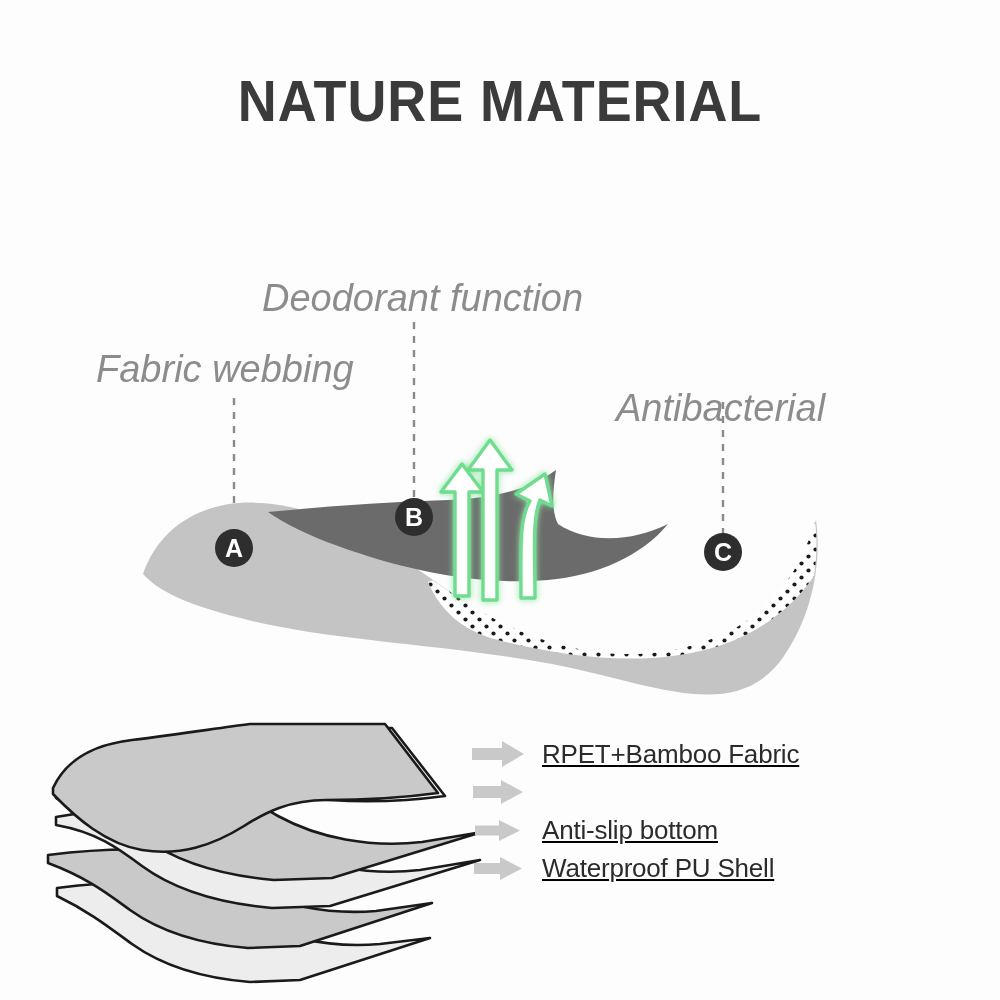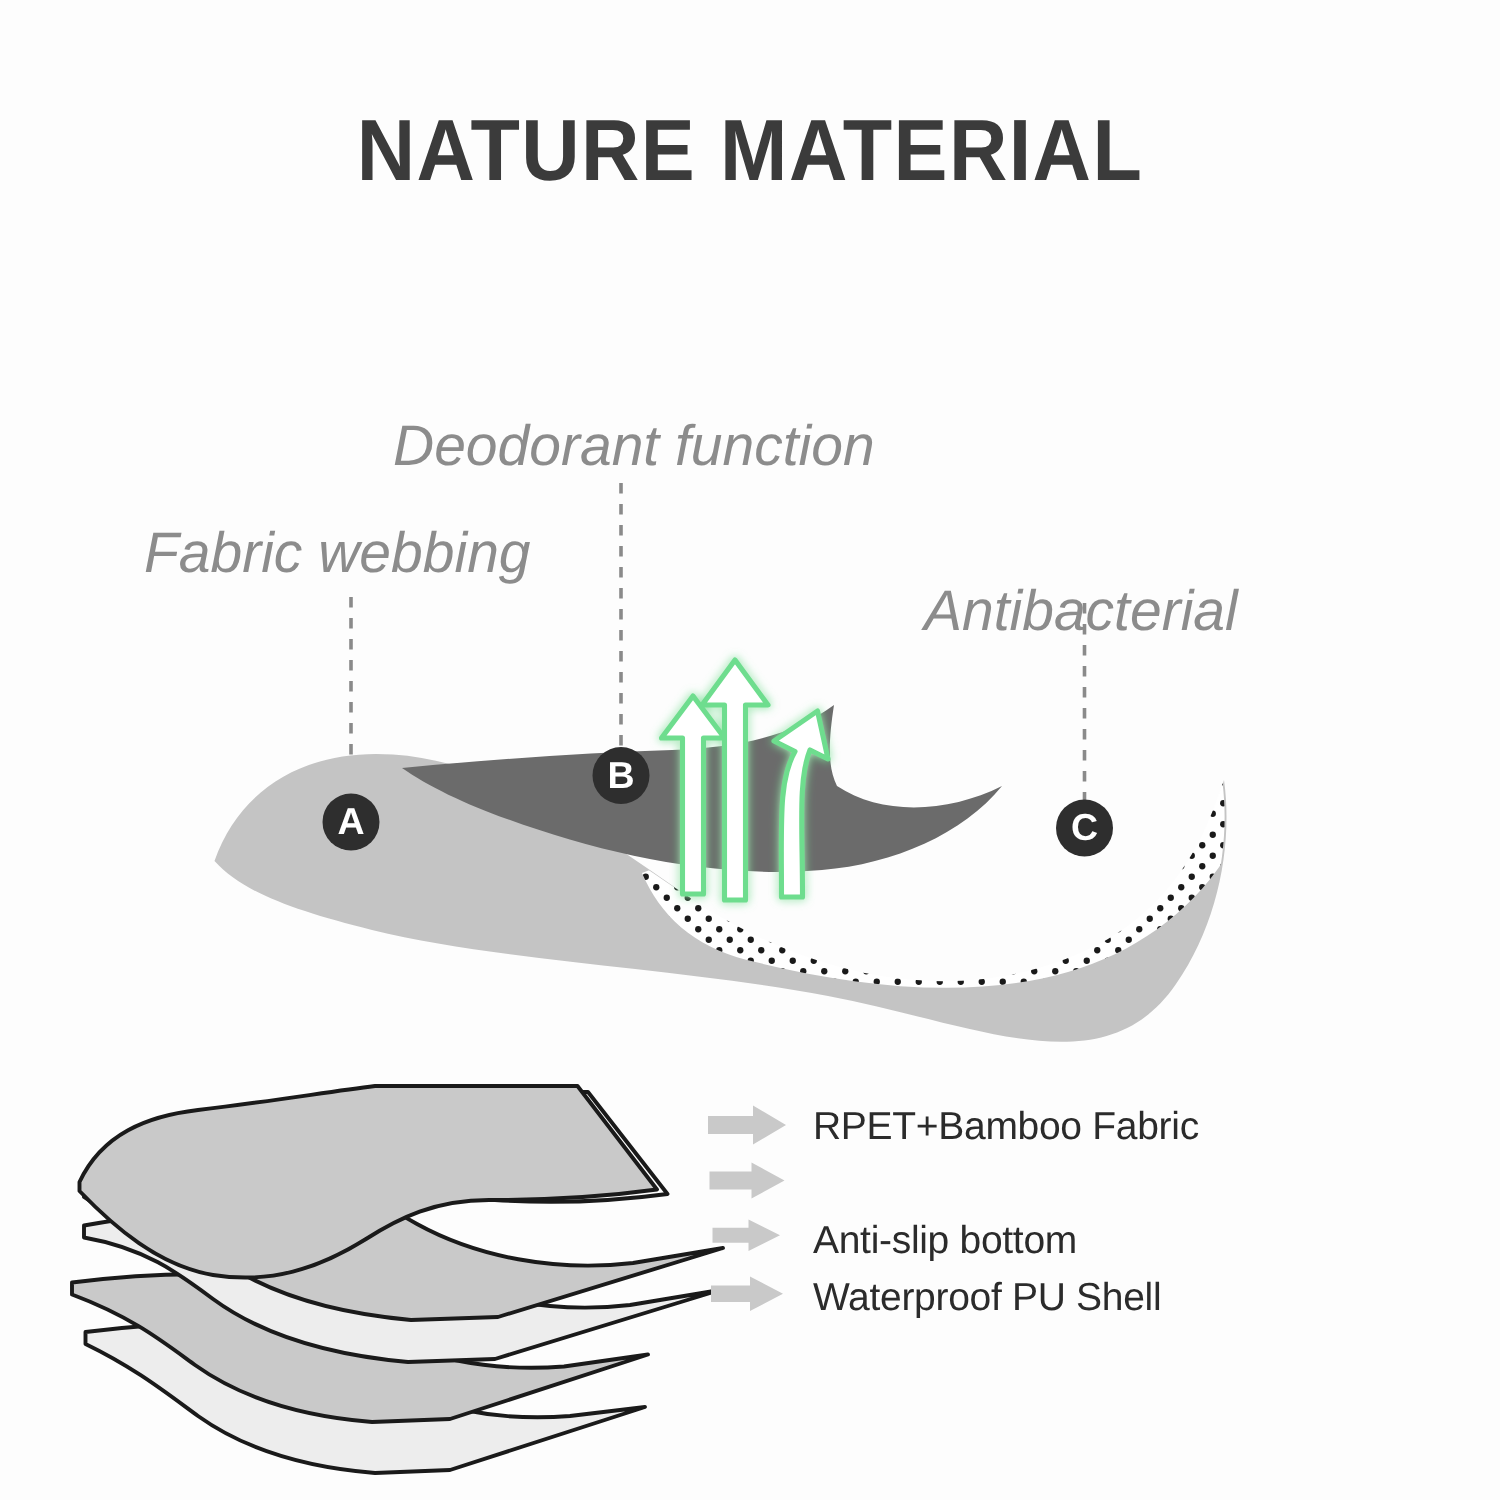--- a/index.html
+++ b/index.html
@@ -70,22 +70,23 @@
 
   
   #layer-list {
     position: absolute;
     left: 470px;
     top: 735px;
     width: 450px;
   }
   .layer-row {
     display: flex;
-    align-items: flex-start;
+    align-items: center;
     height: 38px;
+    text-decoration: underline;
   }
   .layer-arrow {
     display: block;
     flex: 0 0 auto;
     margin-right: 16px;
   }
   .layer-text {
     font-size: 26px;
     color: #2b2b2b;
     white-space: nowrap;

